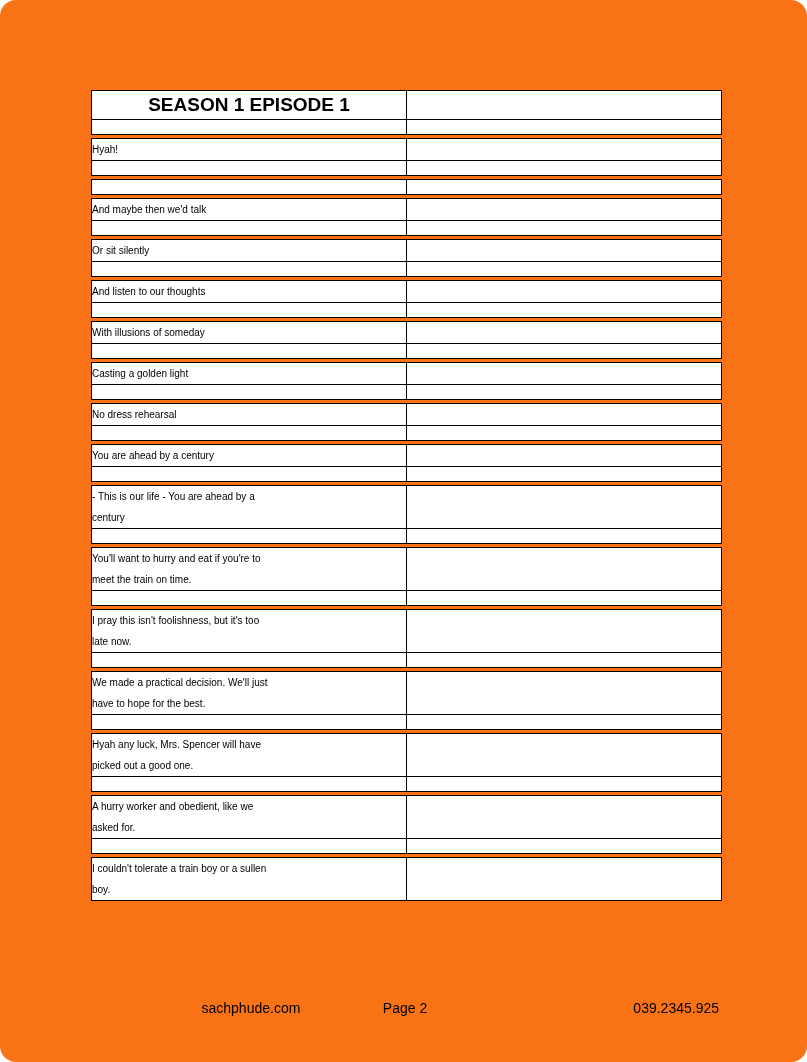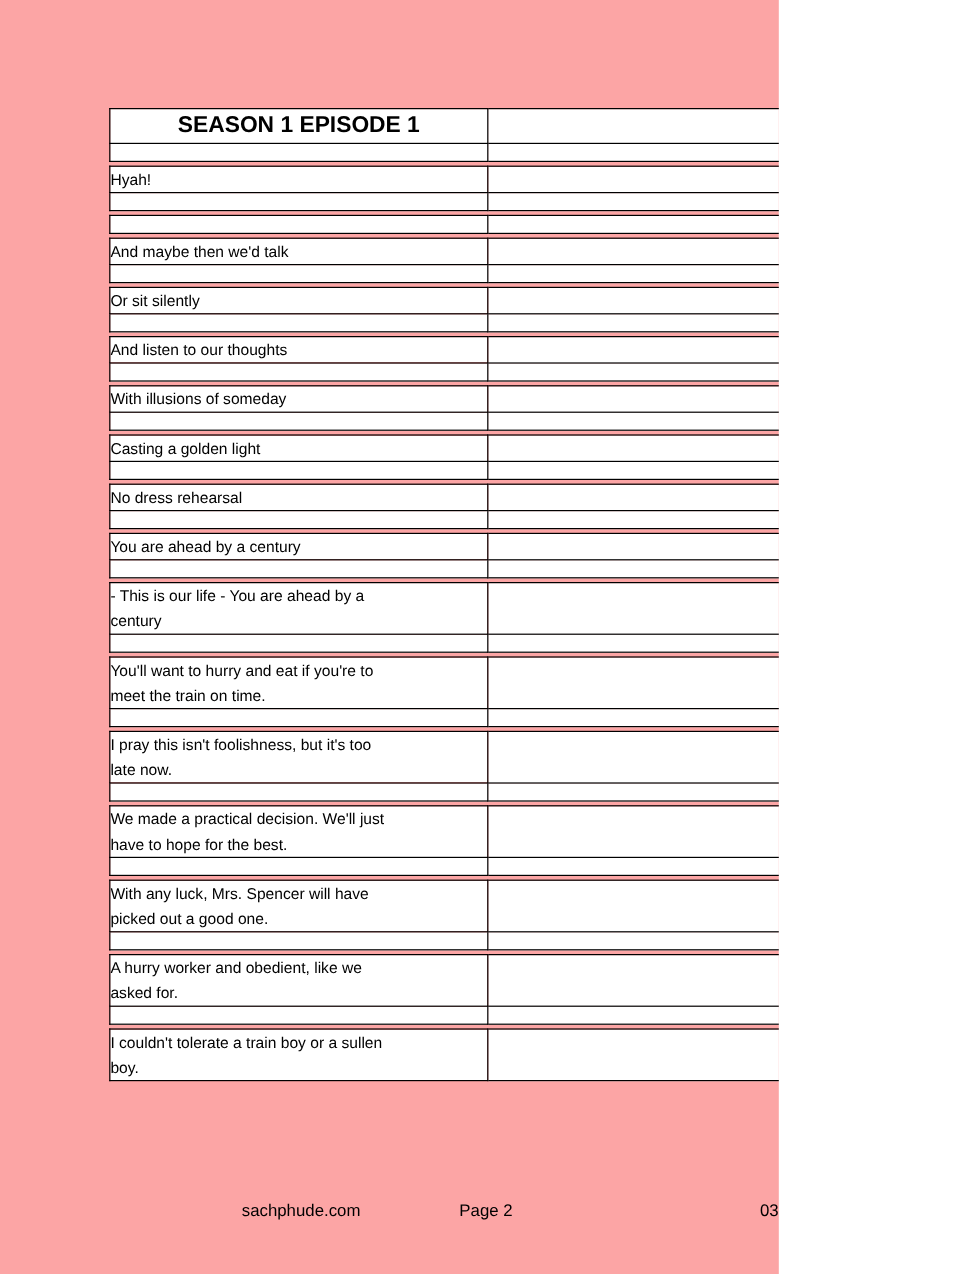--- a/index.html
+++ b/index.html
@@ -2,26 +2,27 @@
 <html><head>
 <meta charset="utf-8">
 <style>
   html, body {
     margin: 0;
     padding: 0;
     background: #ffffff;
   }
   .page {
     position: relative;
-    width: 649px;
+    width: 807px;
     height: 1062px;
-    background: #fca5a5;
+    background: #f97316;
     font-family: "Liberation Sans", sans-serif;
     color: #000000;
     overflow: hidden;
+    border-radius: 16px;
   }
   .doc {
     position: absolute;
     left: 91px;
     top: 90px;
     width: 628px;
   }
   table.block {
     border-collapse: collapse;
     table-layout: fixed;
@@ -30,21 +31,21 @@
   }
   table.block td {
     border: 1.5px solid #000000;
     padding: 0;
     vertical-align: top;
     background: #ffffff;
   }
   td.left-cell  { width: 314px; }
   td.right-cell { width: 314px; }
   .text-cell {
-    font-size: 13px;
+    font-size: 10px;
     line-height: 21px;
     padding: 0 12px 0 2px;
     white-space: pre-line;
     overflow: hidden;
   }
   .header-cell {
     font-size: 19px;
     font-weight: bold;
     text-align: center;
     vertical-align: middle;
@@ -257,21 +258,21 @@
         <tr class="spacer-row">
           <td class="left-cell"></td>
           <td class="right-cell"></td>
         </tr>
       </tbody>
         </table>
 
       <table class="block">
         <tbody>
             <tr class="text-row">
-          <td class="left-cell text-cell">With any luck, Mrs. Spencer will have
+          <td class="left-cell text-cell">Hyah any luck, Mrs. Spencer will have
 picked out a good one.</td>
           <td class="right-cell"></td>
         </tr>
         <tr class="spacer-row">
           <td class="left-cell"></td>
           <td class="right-cell"></td>
         </tr>
       </tbody>
         </table>
 

